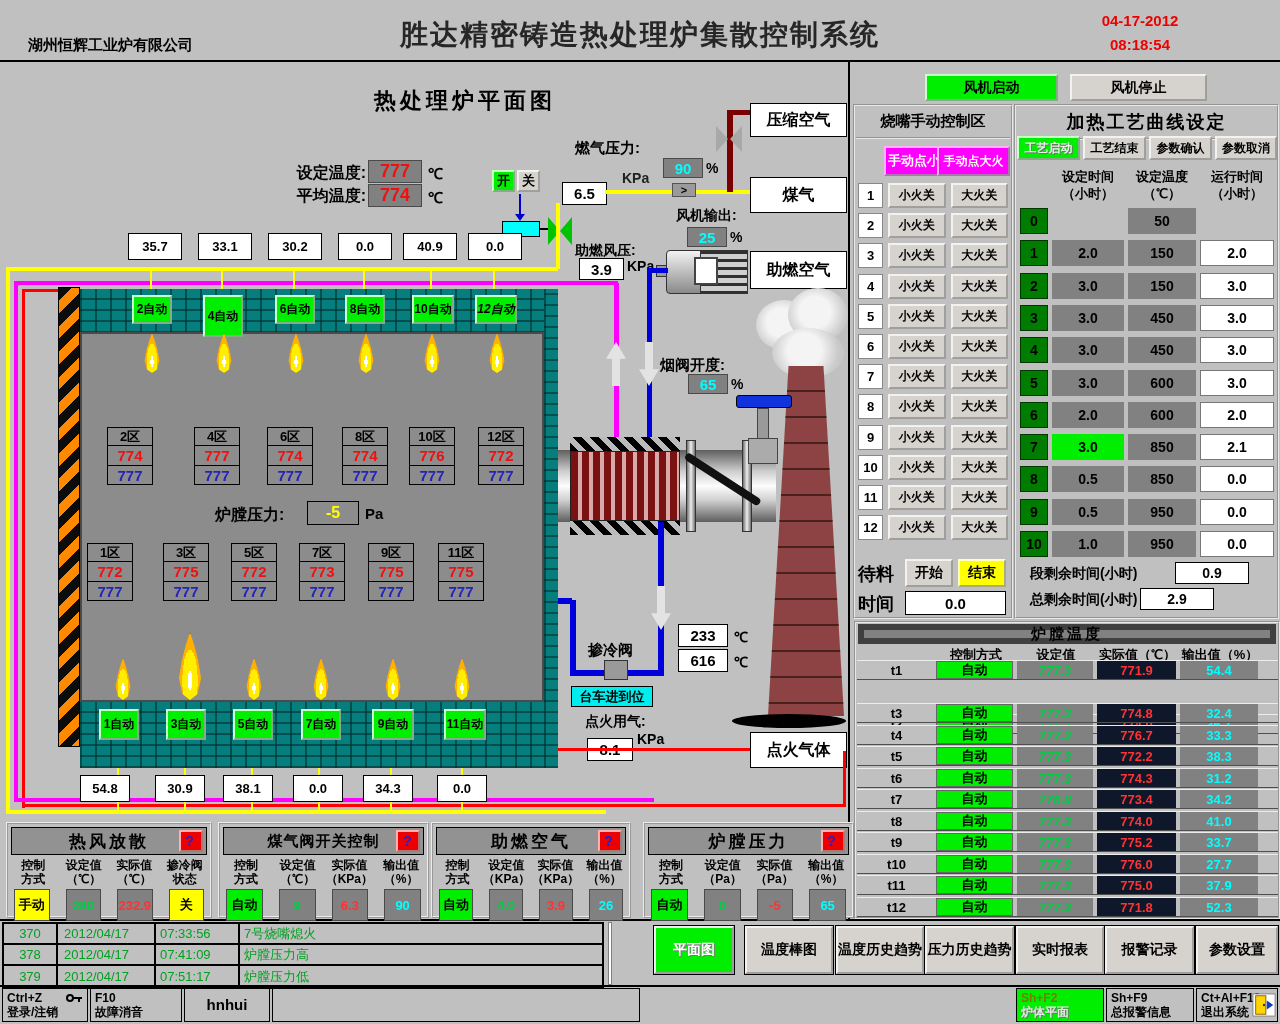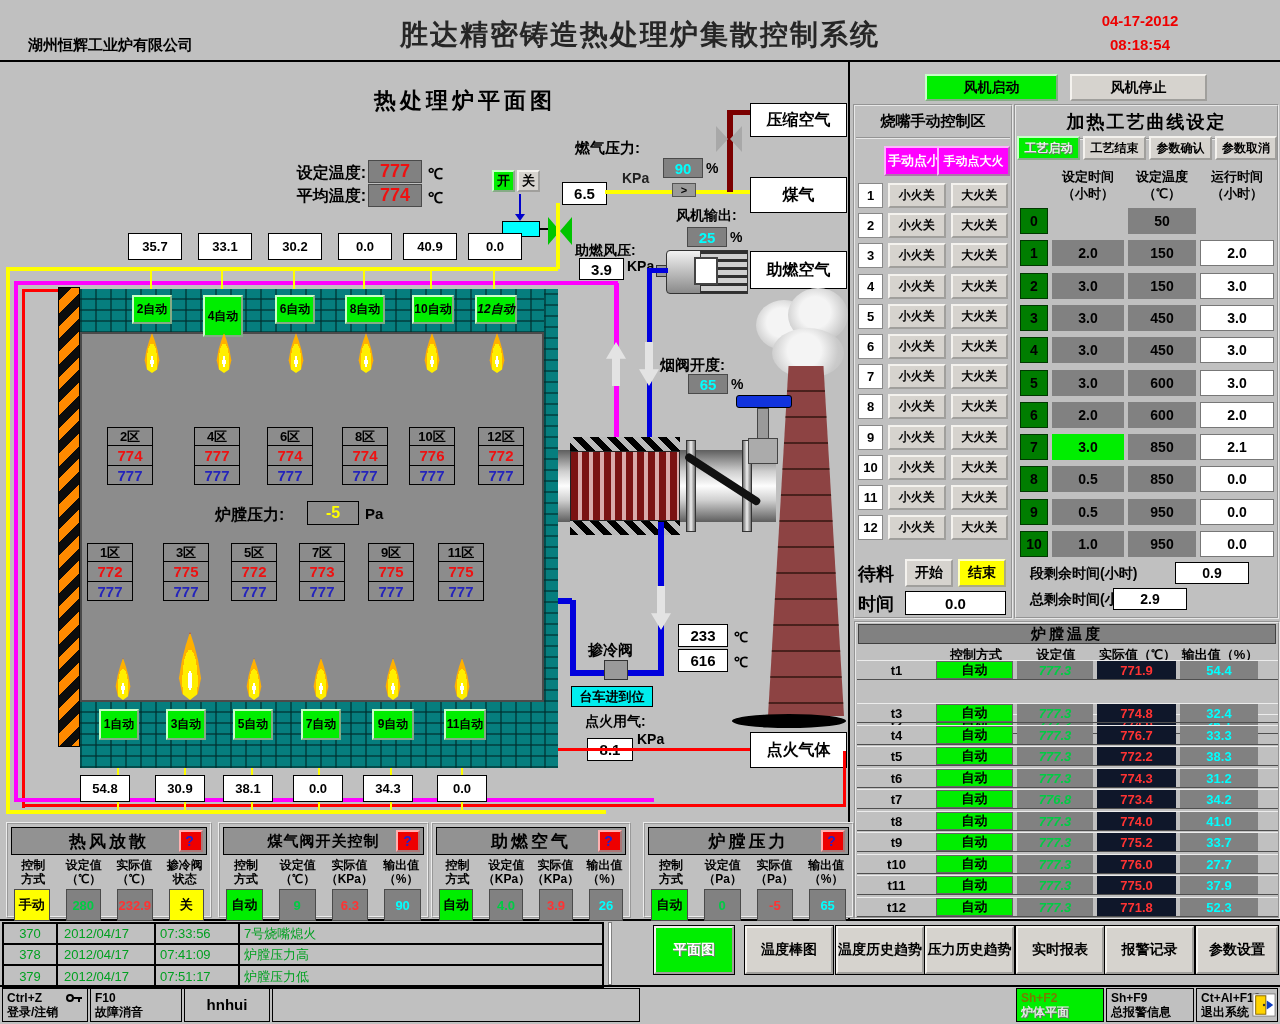--- a/index.html
+++ b/index.html
@@ -479,24 +479,24 @@
   <div class="crow" style="top:531px;">
       <div class="ci">10</div>
       <div class="ct">1.0</div>
       <div class="ctp">950</div>
       <div class="cr">0.0</div>
     </div>
 
   <div class="a b" style="left:1030px;top:565px;font-size:14px;">段剩余时间(小时)</div>
   <div class="a wb dboxnum" style="left:1175px;top:562px;width:74px;height:22px;font-size:14px;">0.9</div>
   <div class="a b" style="left:1030px;top:591px;font-size:14px;">总剩余时间(小时)</div>
-  <div class="a wb dboxnum" style="left:1113px;top:588px;width:74px;height:22px;font-size:14px;">2.9</div>
+  <div class="a wb dboxnum" style="left:1140px;top:588px;width:74px;height:22px;font-size:14px;">2.9</div>
 
   <div class="a frame" style="left:854px;top:621px;width:426px;height:298px;"></div>
-  <div class="a fx b" style="left:858px;top:624px;width:418px;height:20px;background:#818181;border:1px solid #404040;font-size:15px;letter-spacing:3px;">炉膛温度</div>
+  <div class="a fx b" style="left:858px;top:624px;width:418px;height:20px;background:#818181;border:6px solid #404040;font-size:15px;letter-spacing:3px;">炉膛温度</div>
   <div class="a b" style="left:938px;top:646px;width:76px;text-align:center;font-size:13px;">控制方式</div>
   <div class="a b" style="left:1018px;top:646px;width:76px;text-align:center;font-size:13px;">设定值（℃）</div>
   <div class="a b" style="left:1098px;top:646px;width:79px;text-align:center;font-size:13px;">实际值（℃）</div>
   <div class="a b" style="left:1181px;top:646px;width:78px;text-align:center;font-size:13px;">输出值（%）</div>
 
   <div class="trow" style="top:660px;">
       <div class="tc tc1">t1</div>
       <div class="tc tc2">自动</div>
       <div class="tc tc3">777.3</div>
       <div class="tc tc4">771.9</div>

